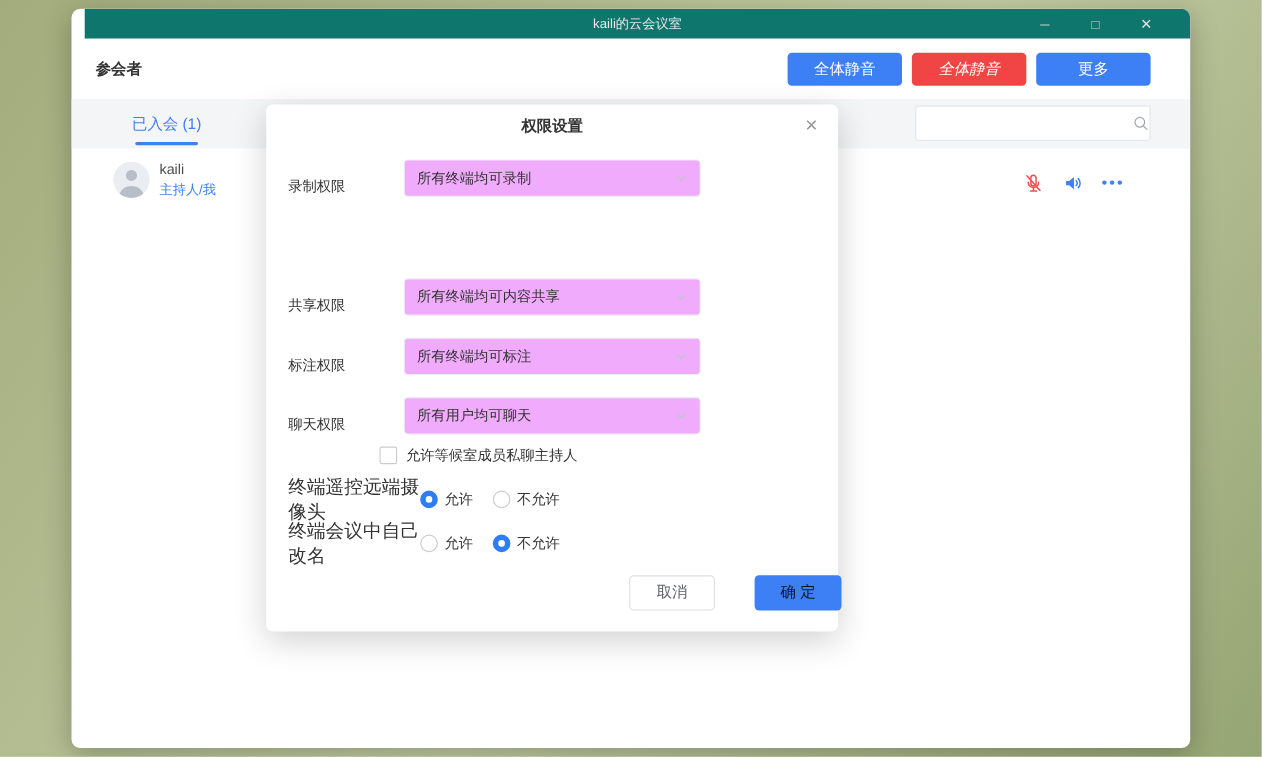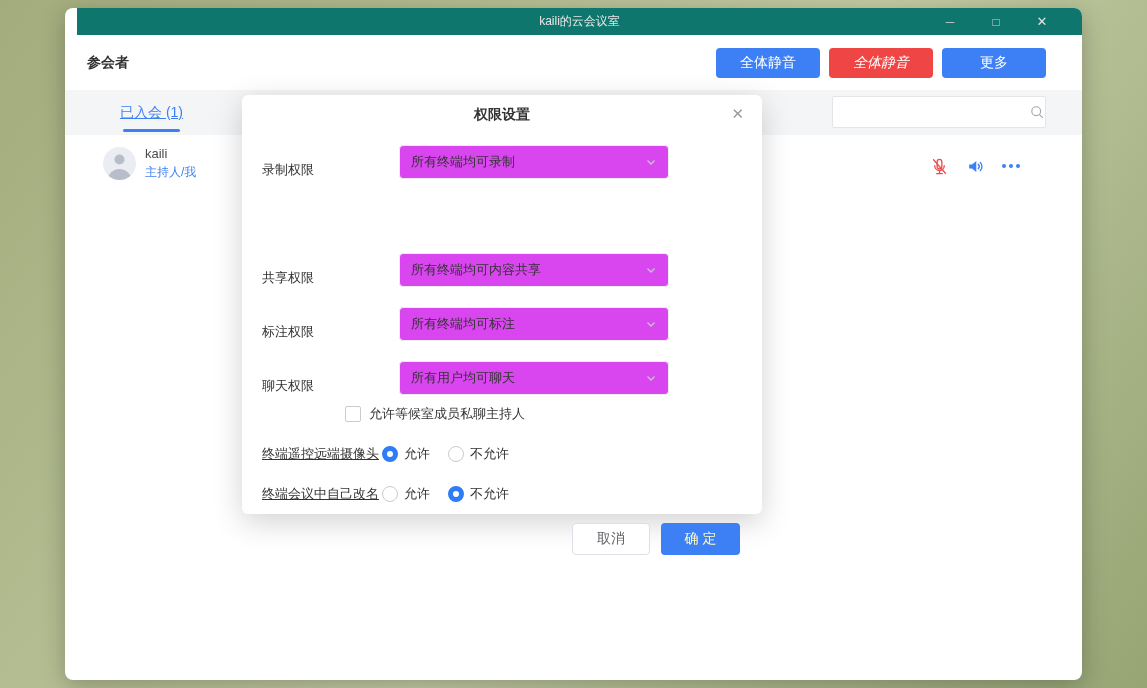--- a/index.html
+++ b/index.html
@@ -43,21 +43,21 @@
     width:104px; height:30px; border:none; border-radius:4px;
     color:#fff; font-size:14px; font-family:inherit; cursor:pointer;
   }
   .btn.blue{ background:var(--blue); }
   .btn.red{ background:var(--red);font-style:italic; }
   
   .tabstrip{ position:relative; height:45px; background:#F4F5F7; }
   .tab{
     position:absolute; left:55px; top:0; height:100%;
     display:flex; align-items:center;
-    color:var(--blue); font-size:14px; cursor:pointer;text-decoration:underline;
+    color:var(--blue); font-size:14px; cursor:pointer;
   }
   .tab::after{
     content:""; position:absolute; left:3px; right:3px; bottom:3px;
     height:3px; background:var(--blue); border-radius:2px;
   }
   .searchbox{
     position:absolute; right:36px; top:6px; width:214px; height:32px;
     background:#fff; border:1px solid #E3E5E9; border-radius:2px;
     display:flex; align-items:center;
   }
@@ -77,70 +77,70 @@
   .p-role{ position:absolute; left:80px; top:29px; font-size:12px; color:var(--blue); }
   .p-icons{
     position:absolute; right:60px; top:50%; transform:translateY(-50%);
     display:flex; gap:14px; align-items:center;
   }
   .p-icons .ic{ width:22px; height:22px; display:flex; align-items:center; justify-content:center; cursor:pointer; }
   .dots{ display:flex; gap:3px; }
   .dots i{ width:4px; height:4px; border-radius:50%; background:var(--blue); }
   
   .dialog{
-    position:absolute; left:242px; top:95px; width:520px; height:419px;
+    position:absolute; left:242px; top:95px; width:520px; height:479px;
     background:#fff; border-radius:6px; box-shadow:0 8px 30px rgba(0,0,0,.18);
     z-index:10;
   }
   .dlg-title{
     position:absolute; top:11px; left:0; right:0; text-align:center;
     font-size:14px; font-weight:600; color:#333;
   }
   .dlg-close{
     position:absolute; top:10px; right:18px; font-size:15px; color:#9a9a9a; cursor:pointer;
   }
   .perm-row{
     position:absolute; left:20px; right:3px; height:34px;
     display:flex; align-items:flex-end;gap:22px;
   }
   .perm-row .lbl{ width:83px; font-size:13px; color:#333; }
   .dropdown{
-    width:270px; height:34px; background:#d946ef; border:1px solid #EBEDF0;
+    width:270px; height:34px; background:#f0abfc; border:1px solid #EBEDF0;
     border-radius:4px; display:flex; align-items:center; justify-content:space-between;
-    padding:0 11px; font-size:13px; color:#333; cursor:pointer;margin-left:32px;
+    padding:0 11px; font-size:13px; color:#333; cursor:pointer;
   }
   .checkbox-row{
     position:absolute; left:103px; top:311px; height:16px;
     display:flex; align-items:center; gap:8px; cursor:pointer;
   }
   .checkbox{
     width:16px; height:16px; border:1px solid #C9CBD0; border-radius:2px; background:#fff;
   }
   .checkbox-row .clabel{ font-size:13px; color:#333; }
   .radio-row{
     position:absolute; left:20px; height:18px; display:flex; align-items:center;
   }
-  .radio-row .lbl{ width:120px; font-size:13px; color:#333;text-decoration:underline; }
+  .radio-row .lbl{ width:120px; font-size:17px; color:#333; }
   .radio-opt{ display:flex; align-items:center; gap:6px; margin-right:18px; cursor:pointer; }
   .radio{
     width:16px; height:16px; border-radius:50%;
     border:1px solid #C9CBD0; background:#fff;
   }
   .radio.checked{ border:5px solid #2E7CF6; }
   .radio-opt .olabel{ font-size:13px; color:#333; }
   .dlg-btn{
     position:absolute; top:428px; height:32px; border-radius:4px;
     font-size:14px; font-family:Liberation Sans, sans-serif; cursor:pointer;
     display:flex; align-items:center; justify-content:center;
   }
   .dlg-btn.cancel{
     left:330px; width:78px; background:#fff; border:1px solid #DCDFE6; color:#606266;
   }
   .dlg-btn.ok{
-    left:419px; width:79px; background:var(--blue); border:none; color:#fef9c3;
+    left:444px; width:79px; background:var(--blue); border:none; color:#0f172a;
   }
 </style>
 </head>
 <body>
 
 <div class="window">
 
   <div class="titlebar">
     <span class="title">kaili的云会议室</span>
     <div class="win-controls">

